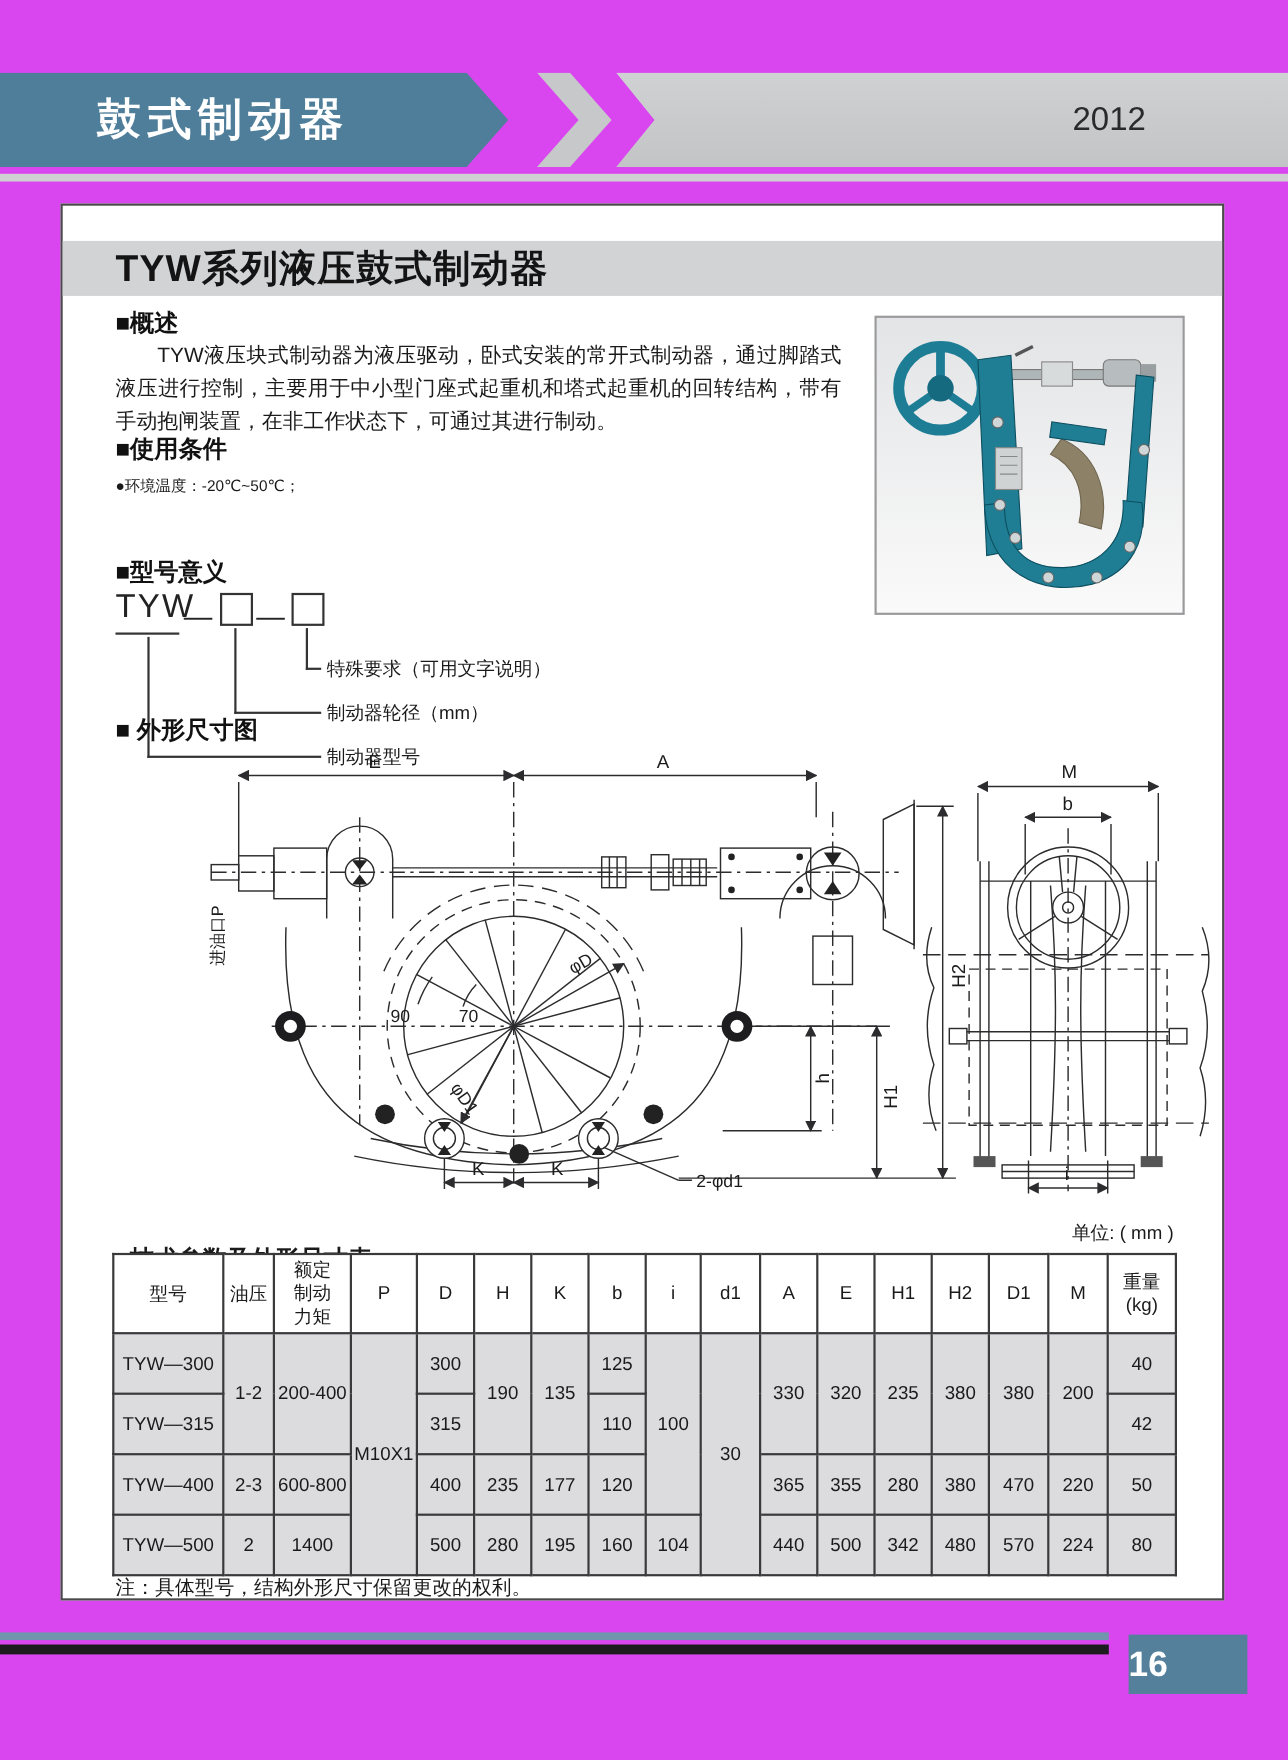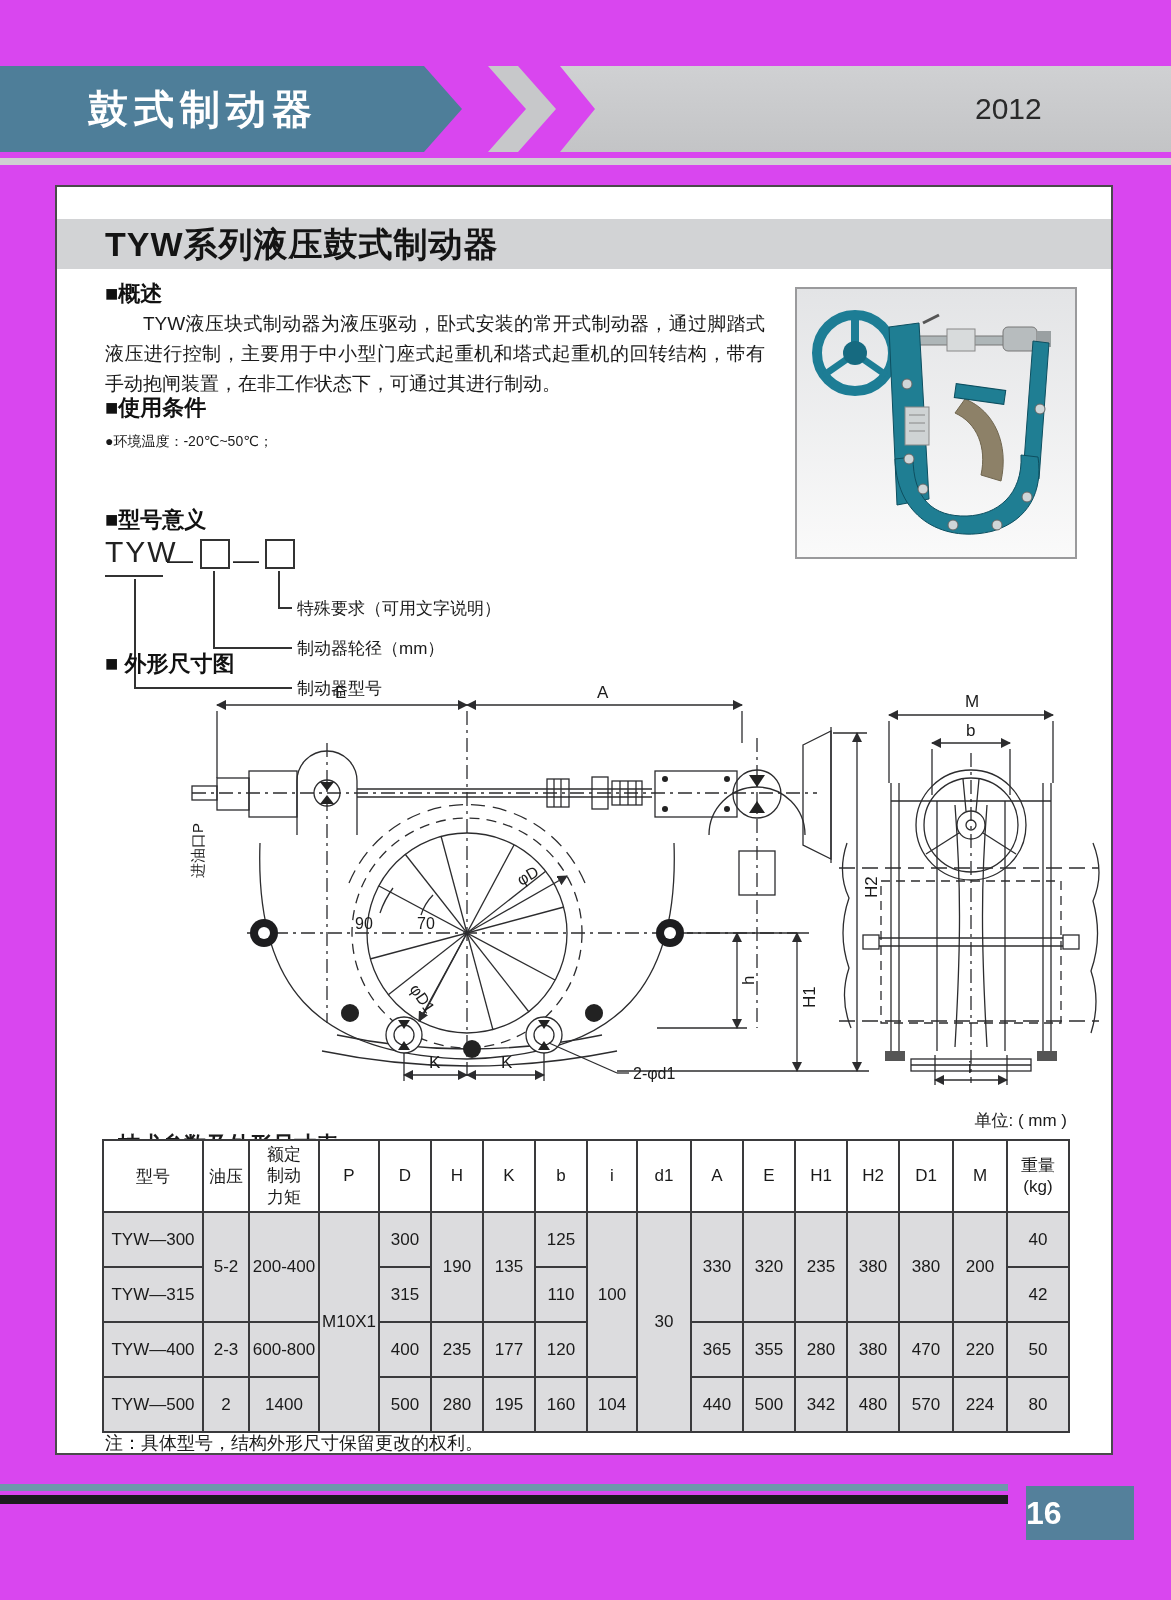--- a/index.html
+++ b/index.html
@@ -343,21 +343,21 @@
           <th>H1</th>
           <th>H2</th>
           <th>D1</th>
           <th>M</th>
           <th><span class="w3">重量(kg)</span></th>
         </tr>
       </thead>
       <tbody>
         <tr>
           <td class="model">TYW—300</td>
-          <td rowspan="2">5-2</td>
+          <td rowspan="2">1-2</td>
           <td rowspan="2">200-400</td>
           <td rowspan="4">M10X1</td>
           <td>300</td>
           <td rowspan="2">190</td>
           <td rowspan="2">135</td>
           <td>125</td>
           <td rowspan="3">100</td>
           <td rowspan="4">30</td>
           <td rowspan="2">330</td>
           <td rowspan="2">320</td>

